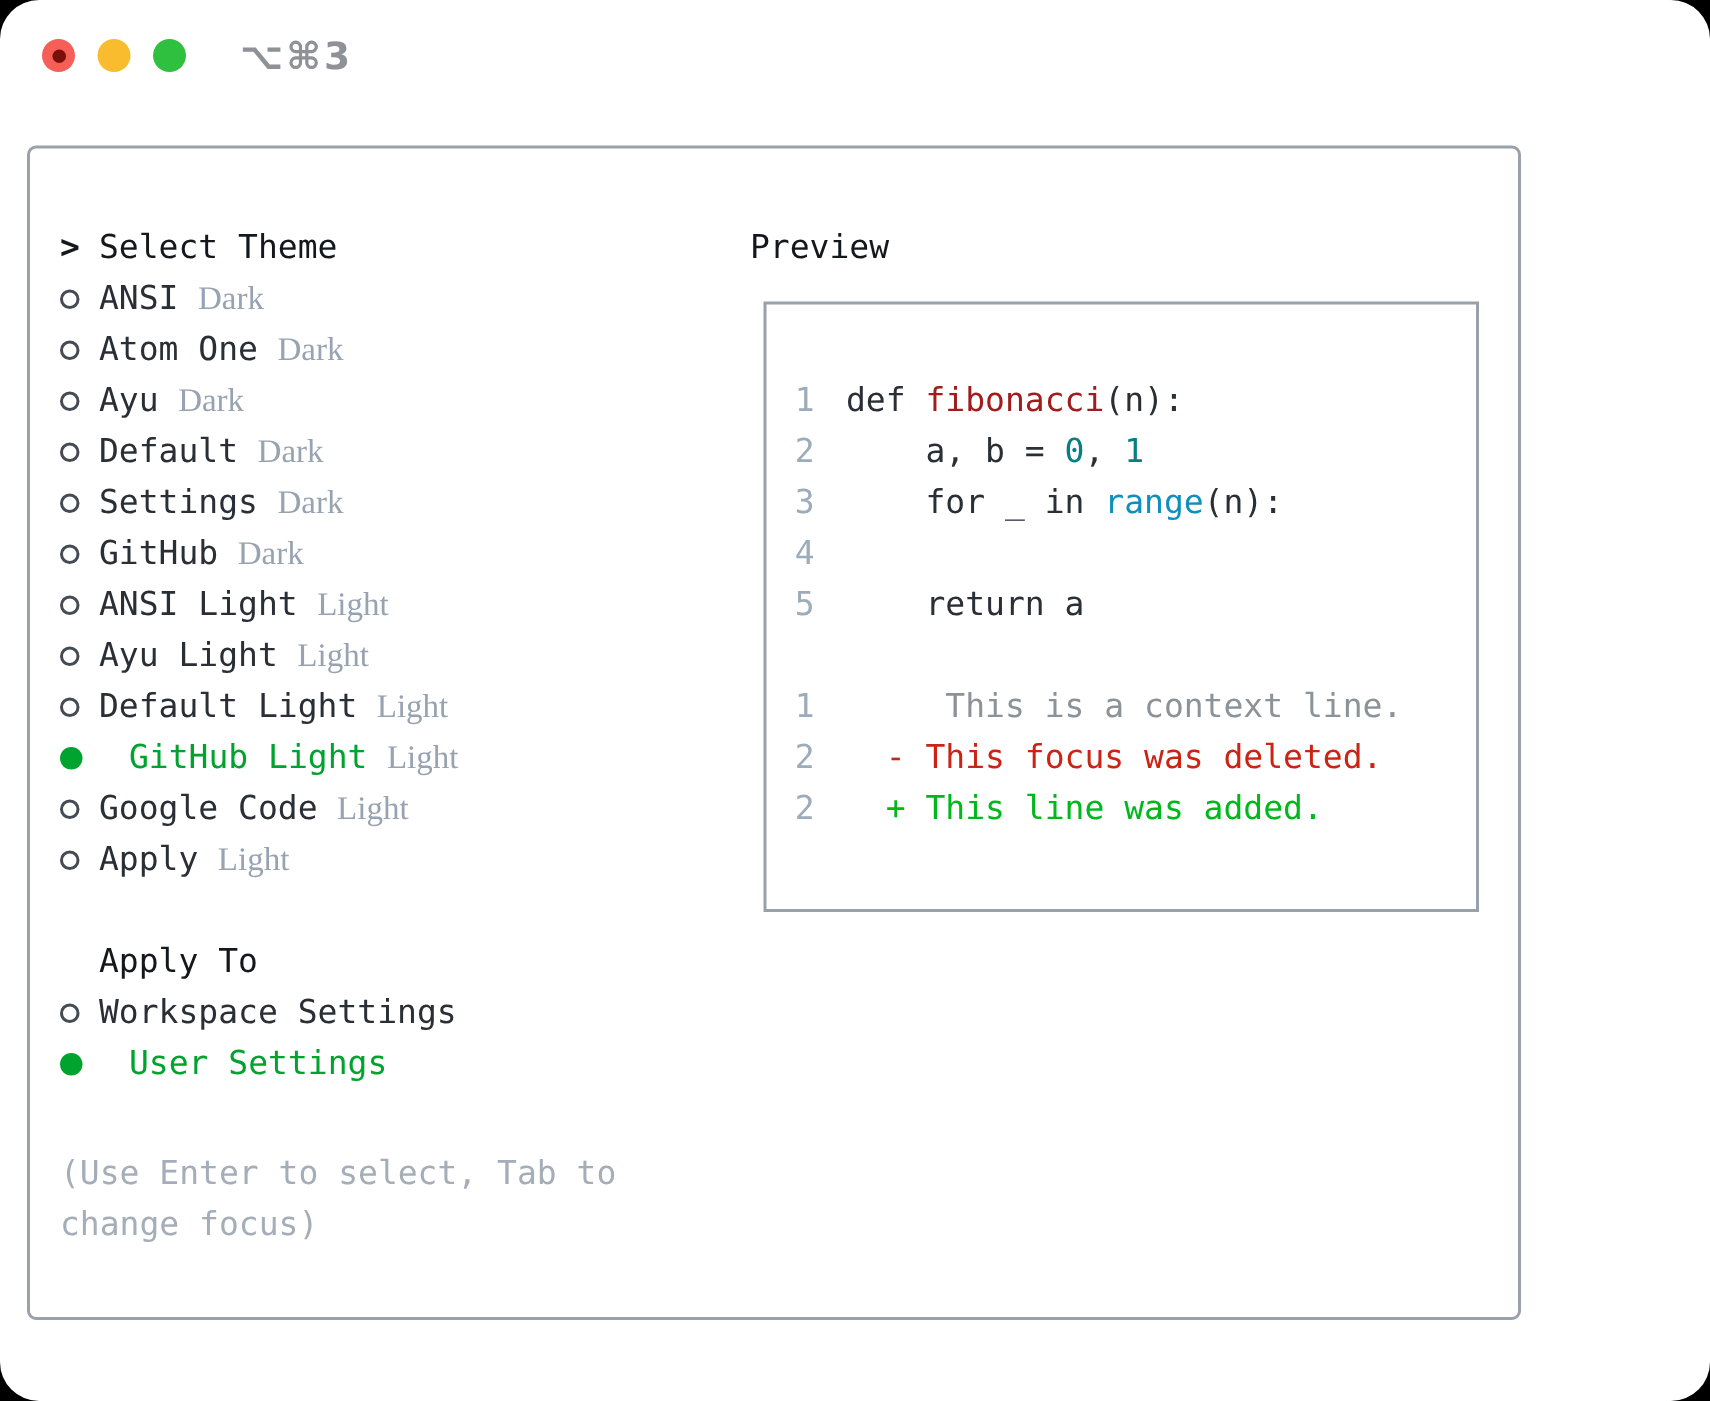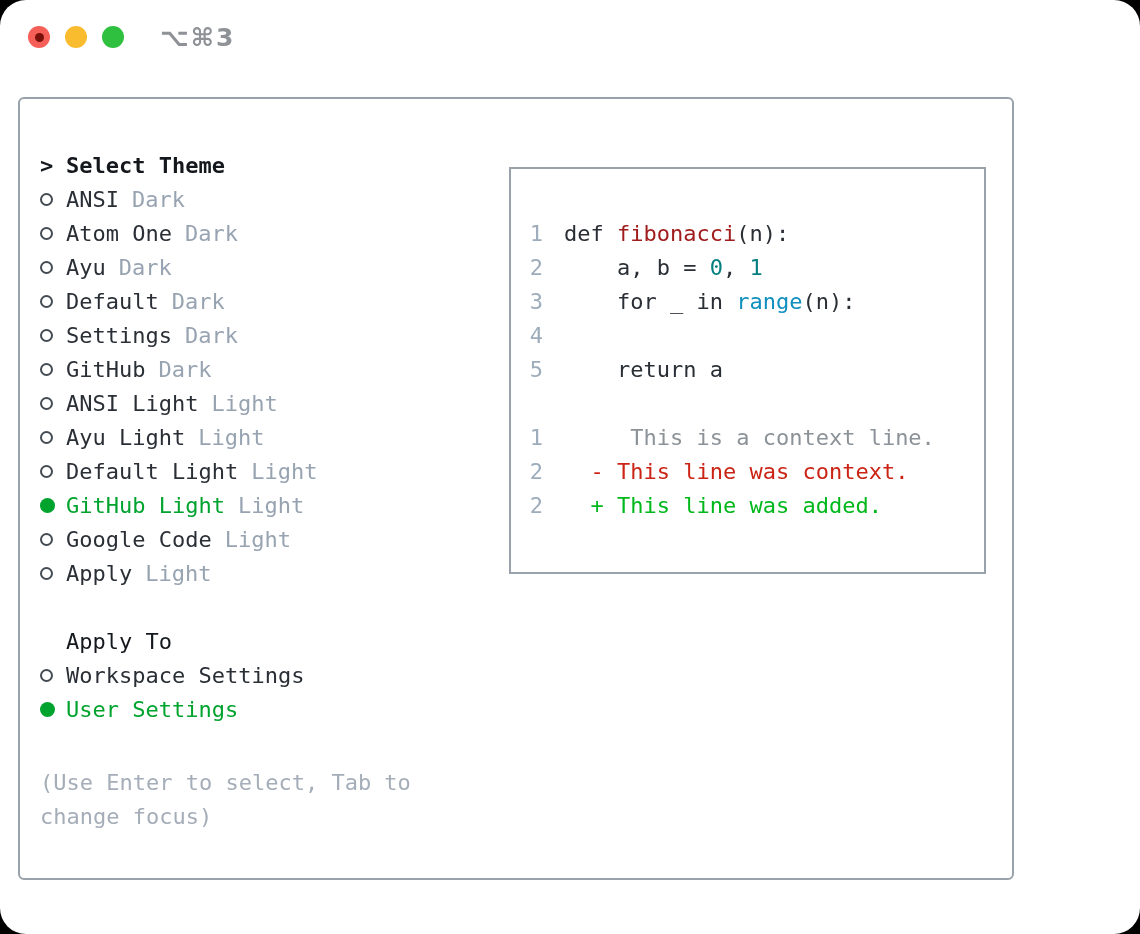--- a/index.html
+++ b/index.html
@@ -15,25 +15,25 @@
   .light.green{background:var(--tl-green);}
   .light .dot{width:9px;height:9px;border-radius:50%;background:var(--tl-red-dot);}
   .shortcut{margin-left:36px;font-family:"DejaVu Sans","Liberation Sans",sans-serif;font-weight:bold;font-size:25px;color:var(--shortcut);letter-spacing:2px;}
 
   
   .panel{position:absolute;left:18px;top:97px;width:996px;height:783px;border:2px solid var(--panel-border);border-radius:6px;box-sizing:border-box;background:#fff;}
   .left-col{position:absolute;left:0;top:0;padding:49px 0 0 20px;width:460px;}
   .row{display:flex;align-items:center;height:34px;white-space:pre;font-size:22px;color:var(--text);}
   .marker{width:26px;display:flex;align-items:center;flex:0 0 26px;}
   .prompt{font-weight:bold;color:var(--header);}
-  .header-text{font-weight:bold;color:var(--header);}
+  .header-text{font-weight:normal;color:var(--header);}
   .radio{width:13px;height:13px;border:2px solid var(--radio-ring);border-radius:50%;box-sizing:border-box;}
   .radio.on{width:15px;height:15px;border:none;background:var(--green-sel);}
-  .t-var{color:var(--muted);margin-left:13px;}
-  .sel .t-name{color:var(--green-sel);}
+  .t-var{color:var(--muted);margin-left:13px;font-family:Liberation Serif, serif;}
+  .sel .t-name{color:var(--green-sel);margin-left:20px;}
   .apply-header{color:var(--header);}
   .hint{color:var(--hint);margin-top:10px;}
 
   
   .right-col{position:absolute;left:480px;top:49px;}
   .preview-box{margin:19px 0 0 9px;width:477px;height:407px;border:2px solid var(--panel-border);box-sizing:border-box;padding:47px 0 0 18px;background:#fff;}
   .code-line{height:34px;display:flex;align-items:center;white-space:pre;font-size:22px;}
   .ln{display:inline-block;width:14px;margin-right:21px;text-align:right;color:var(--linenum);flex:0 0 14px;}
   .seg-code{color:var(--text);}
   .seg-function{color:var(--fn-red);}
@@ -88,28 +88,31 @@
           <div class="row sel"><span class="marker"><span class="radio on"></span></span><span class="t-name">User Settings</span></div>
         </div>
       <div class="row"></div>
       <div id="hintRows">
           <div class="row"><span class="hint">(Use Enter to select, Tab to</span></div>
           <div class="row"><span class="hint">change focus)</span></div>
         </div>
     </div>
 
     <div class="right-col">
+      <div class="row">
+        <span class="header-text">Preview</span>
+      </div>
       <div class="preview-box">
         <div id="codeLines">
             <div class="code-line"><span class="ln">1</span><span class="seg-code">def </span><span class="seg-function">fibonacci</span><span class="seg-code">(n):</span></div>
             <div class="code-line"><span class="ln">2</span><span class="seg-code">    a, b = </span><span class="seg-number">0</span><span class="seg-code">, </span><span class="seg-number">1</span></div>
             <div class="code-line"><span class="ln">3</span><span class="seg-code">    for _ in </span><span class="seg-builtin">range</span><span class="seg-code">(n):</span></div>
             <div class="code-line"><span class="ln">4</span></div>
             <div class="code-line"><span class="ln">5</span><span class="seg-code">    return a</span></div>
             <div class="code-line"><span class="ln"></span></div>
             <div class="code-line"><span class="ln">1</span><span class="seg-context">     This is a context line.</span></div>
-            <div class="code-line"><span class="ln">2</span><span class="seg-deleted">  - This line was context.</span></div>
+            <div class="code-line"><span class="ln">2</span><span class="seg-deleted">  - This focus was deleted.</span></div>
             <div class="code-line"><span class="ln">2</span><span class="seg-added">  + This line was added.</span></div>
           </div>
       </div>
     </div>
   </div>
 </div>
 
 </body></html>

